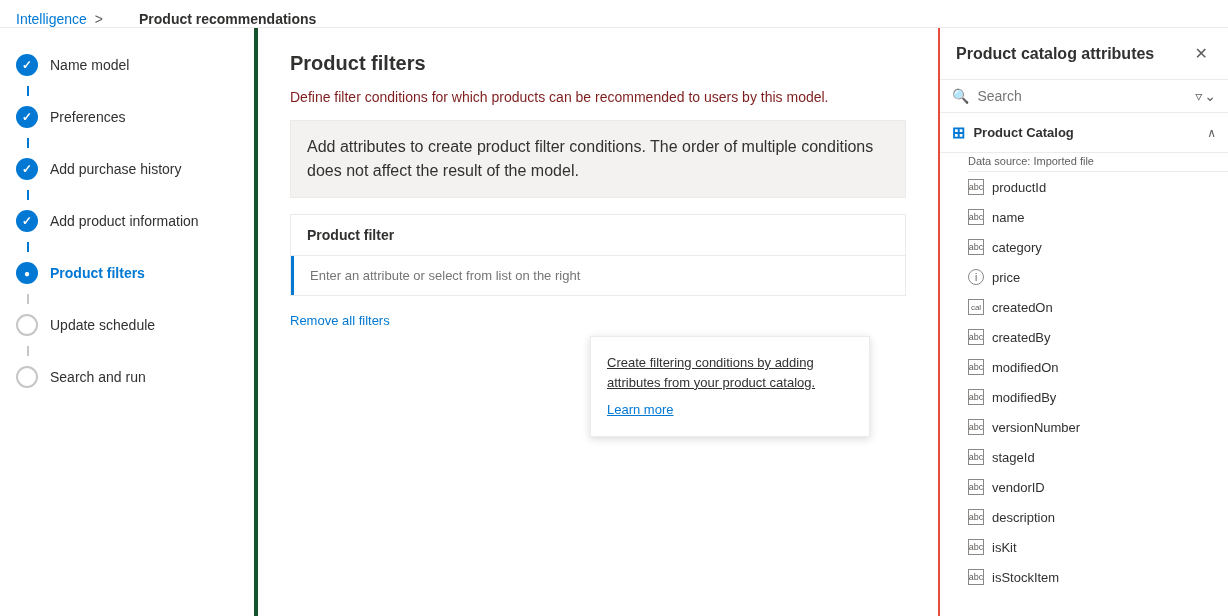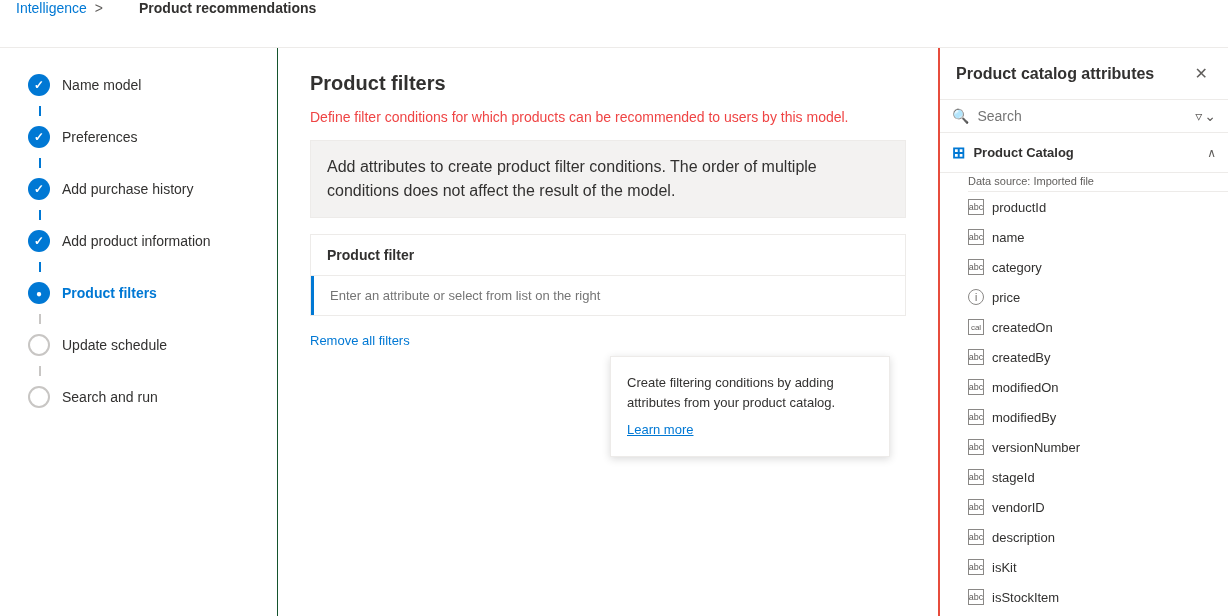--- a/index.html
+++ b/index.html
@@ -1,21 +1,21 @@
 <!DOCTYPE html>
 <html><head>
   <meta charset="utf-8">
   <style>
     * { box-sizing: border-box; margin: 0; padding: 0; }
     body { font-family: 'Segoe UI', sans-serif; font-size: 14px; color: #323130; background: #fff; width: 1228px; height: 616px; overflow: hidden; display: flex; flex-direction: column; }
 
     .top-bar {
-      height: 48px;
-      display: flex;
-      align-items: flex-start;
+      height: 28px;
+      display: flex;
+      align-items: flex-end;
       padding: 0 16px;
       border-bottom: 1px solid #edebe9;
       flex-shrink: 0;
     }
     .breadcrumb {
       display: flex;
       align-items: center;
       gap: 8px;
       font-size: 14px;
       color: #605e5c;
@@ -28,23 +28,23 @@
     .breadcrumb .current { font-weight: 600; color: #323130; padding-left: 28px; }
 
     .main-content {
       display: flex;
       flex: 1;
       overflow: hidden;
     }
 
     
     .sidebar {
-      width: 278px;
-      border-right: 1px solid #14532d;
-      padding: 16px 12px;
+      width: 258px;
+      border-right: 4px solid #14532d;
+      padding: 16px 0;
       flex-shrink: 0;
       overflow-y: auto;
     }
     .sidebar-item {
       display: flex;
       align-items: center;
       gap: 12px;
       padding: 10px 16px;
       cursor: pointer;
       position: relative;
@@ -96,21 +96,21 @@
       flex: 1;
       padding: 24px 32px;
       overflow-y: auto;
     }
     .page-title {
       font-size: 20px;
       font-weight: 600;
       margin-bottom: 12px;
     }
     .description {
-      color: #ef4444;
+      color: #7f1d1d;
       font-size: 14px;
       line-height: 1.5;
       margin-bottom: 12px;
     }
     .info-box {
       background: #f3f2f1;
       border: 1px solid #edebe9;
       padding: 14px 16px;
       margin-bottom: 16px;
       font-size: 16px;
@@ -158,20 +158,21 @@
       margin-left: 300px;
     }
     .tooltip-box {
       background: #fff;
       border: 1px solid #edebe9;
       box-shadow: 0 2px 8px rgba(0,0,0,0.15);
       padding: 16px;
       width: 280px;
       font-size: 13px;
       line-height: 1.5;
+      text-decoration: underline;
     }
     .tooltip-box .learn-more {
       color: #0078d4;
       cursor: pointer;
       display: inline-block;
       margin-top: 8px;
     }
 
     
     .right-panel {

